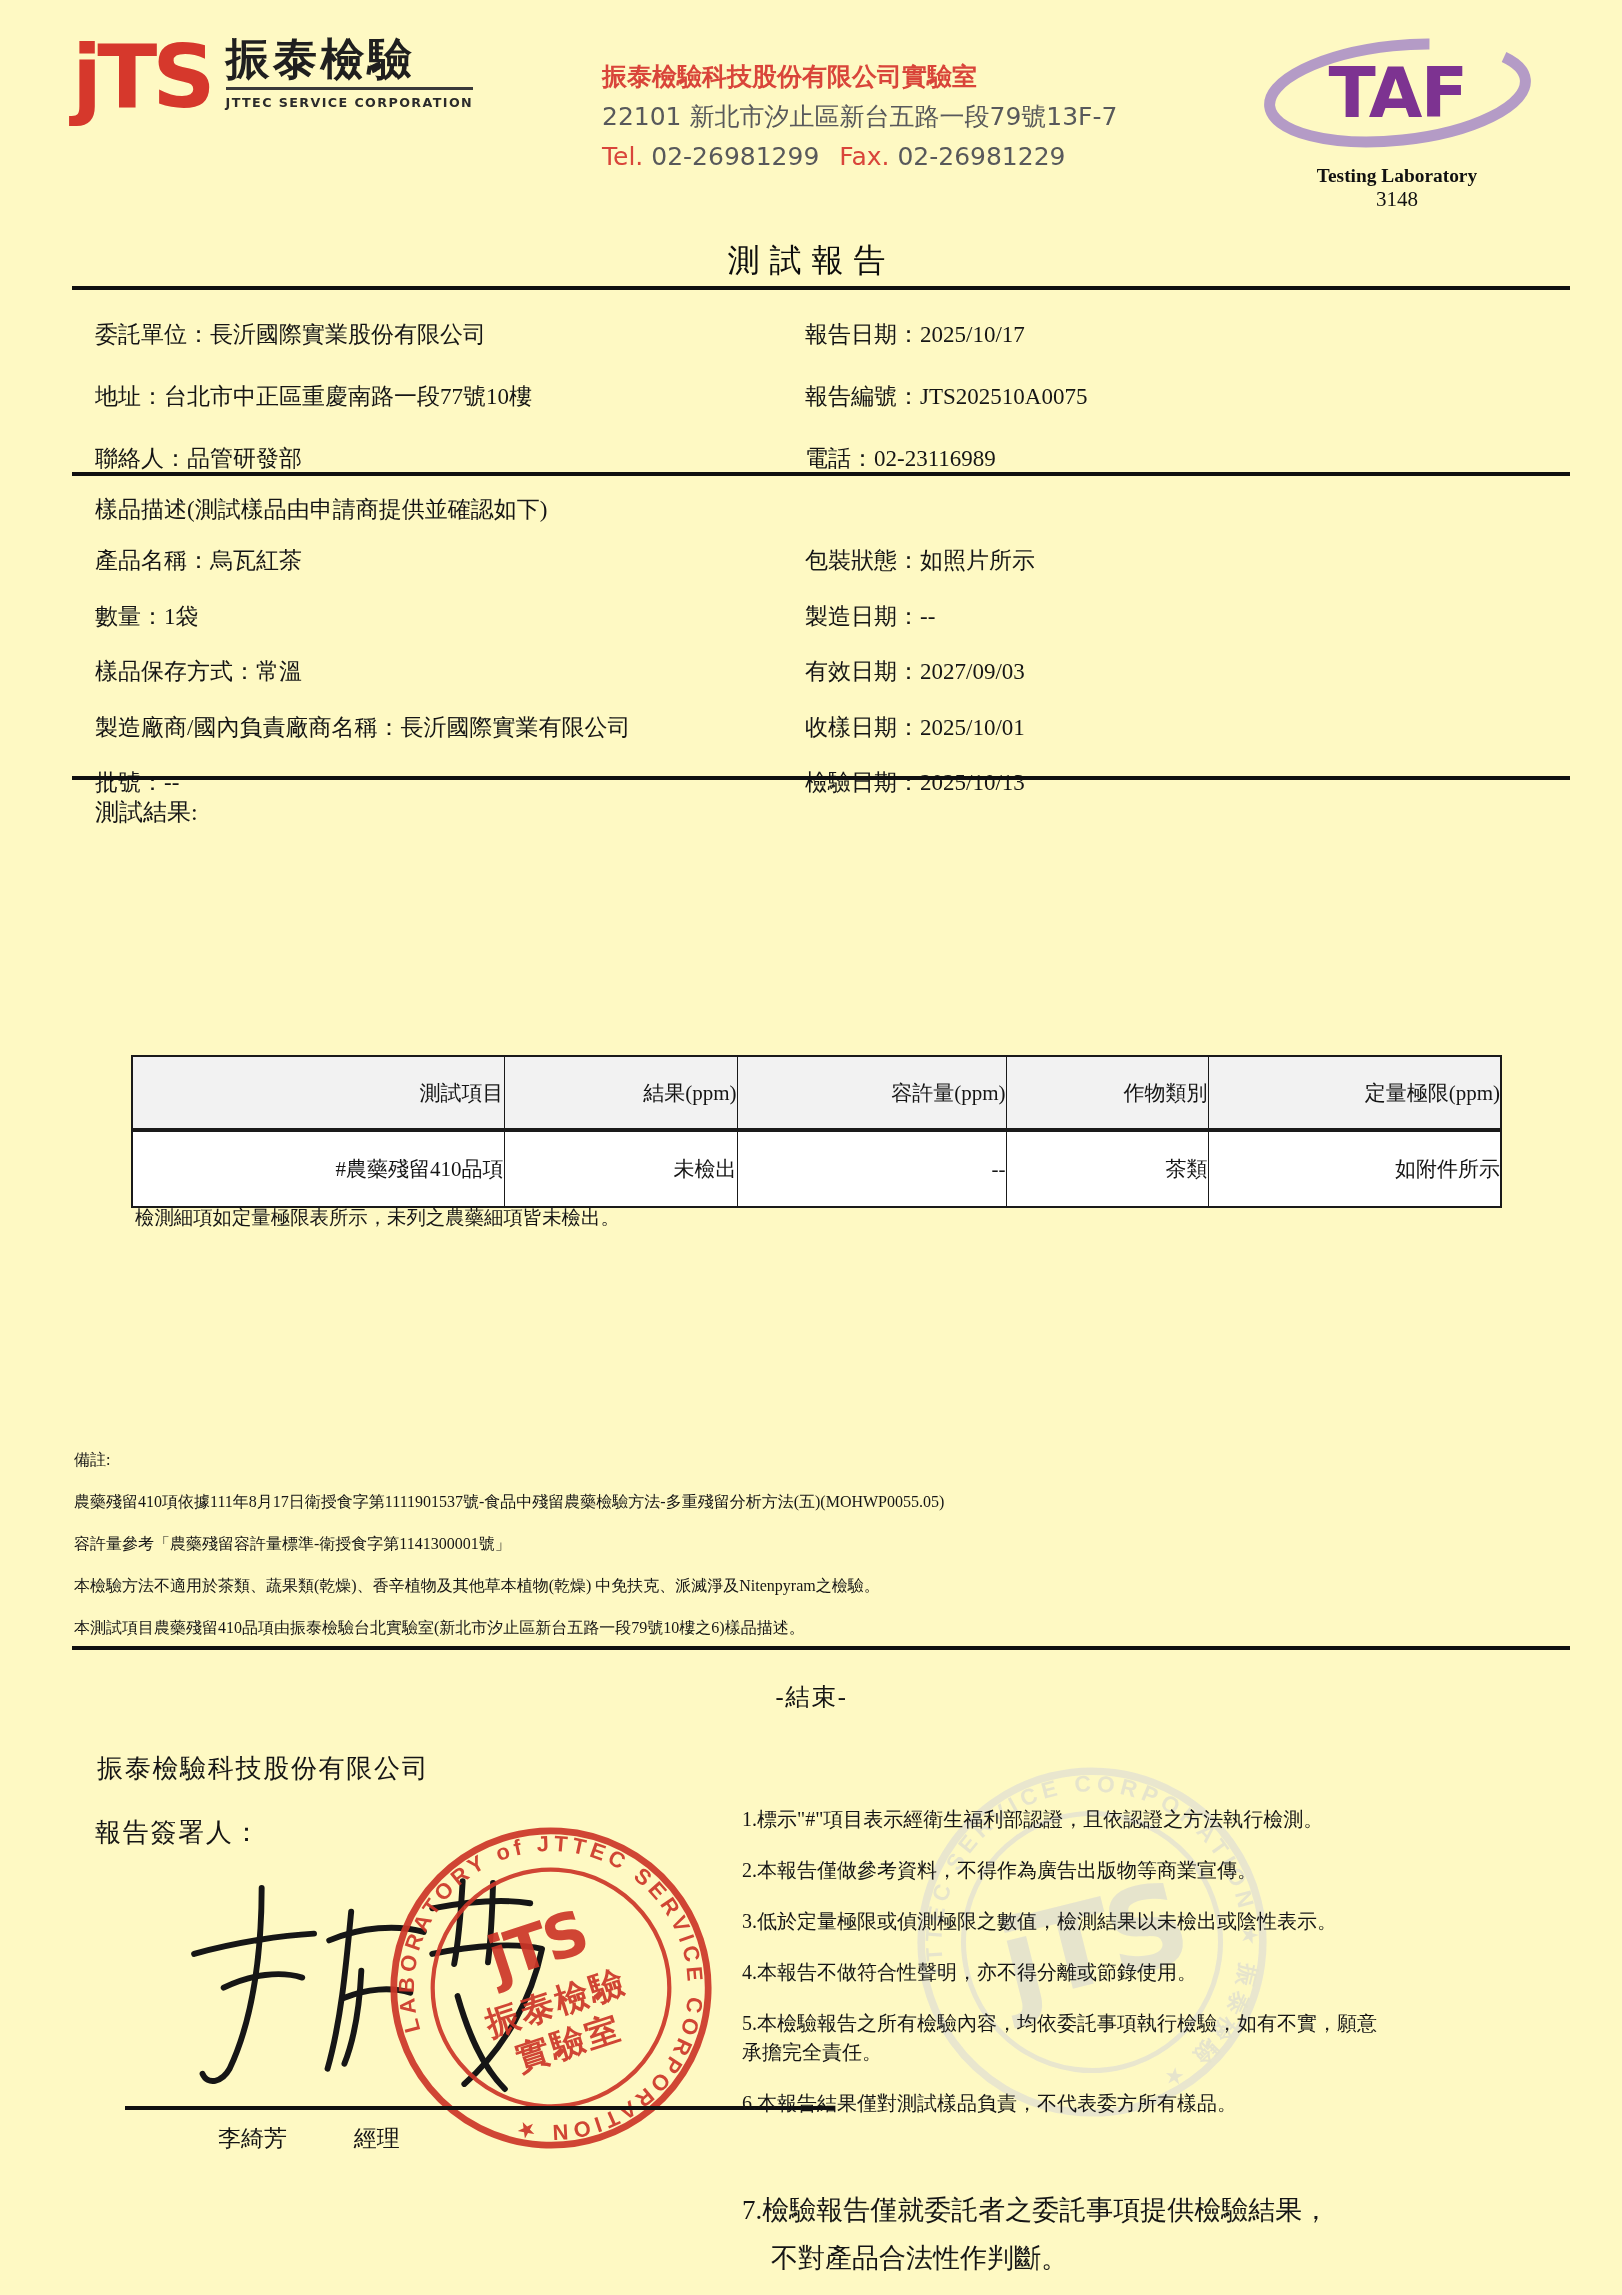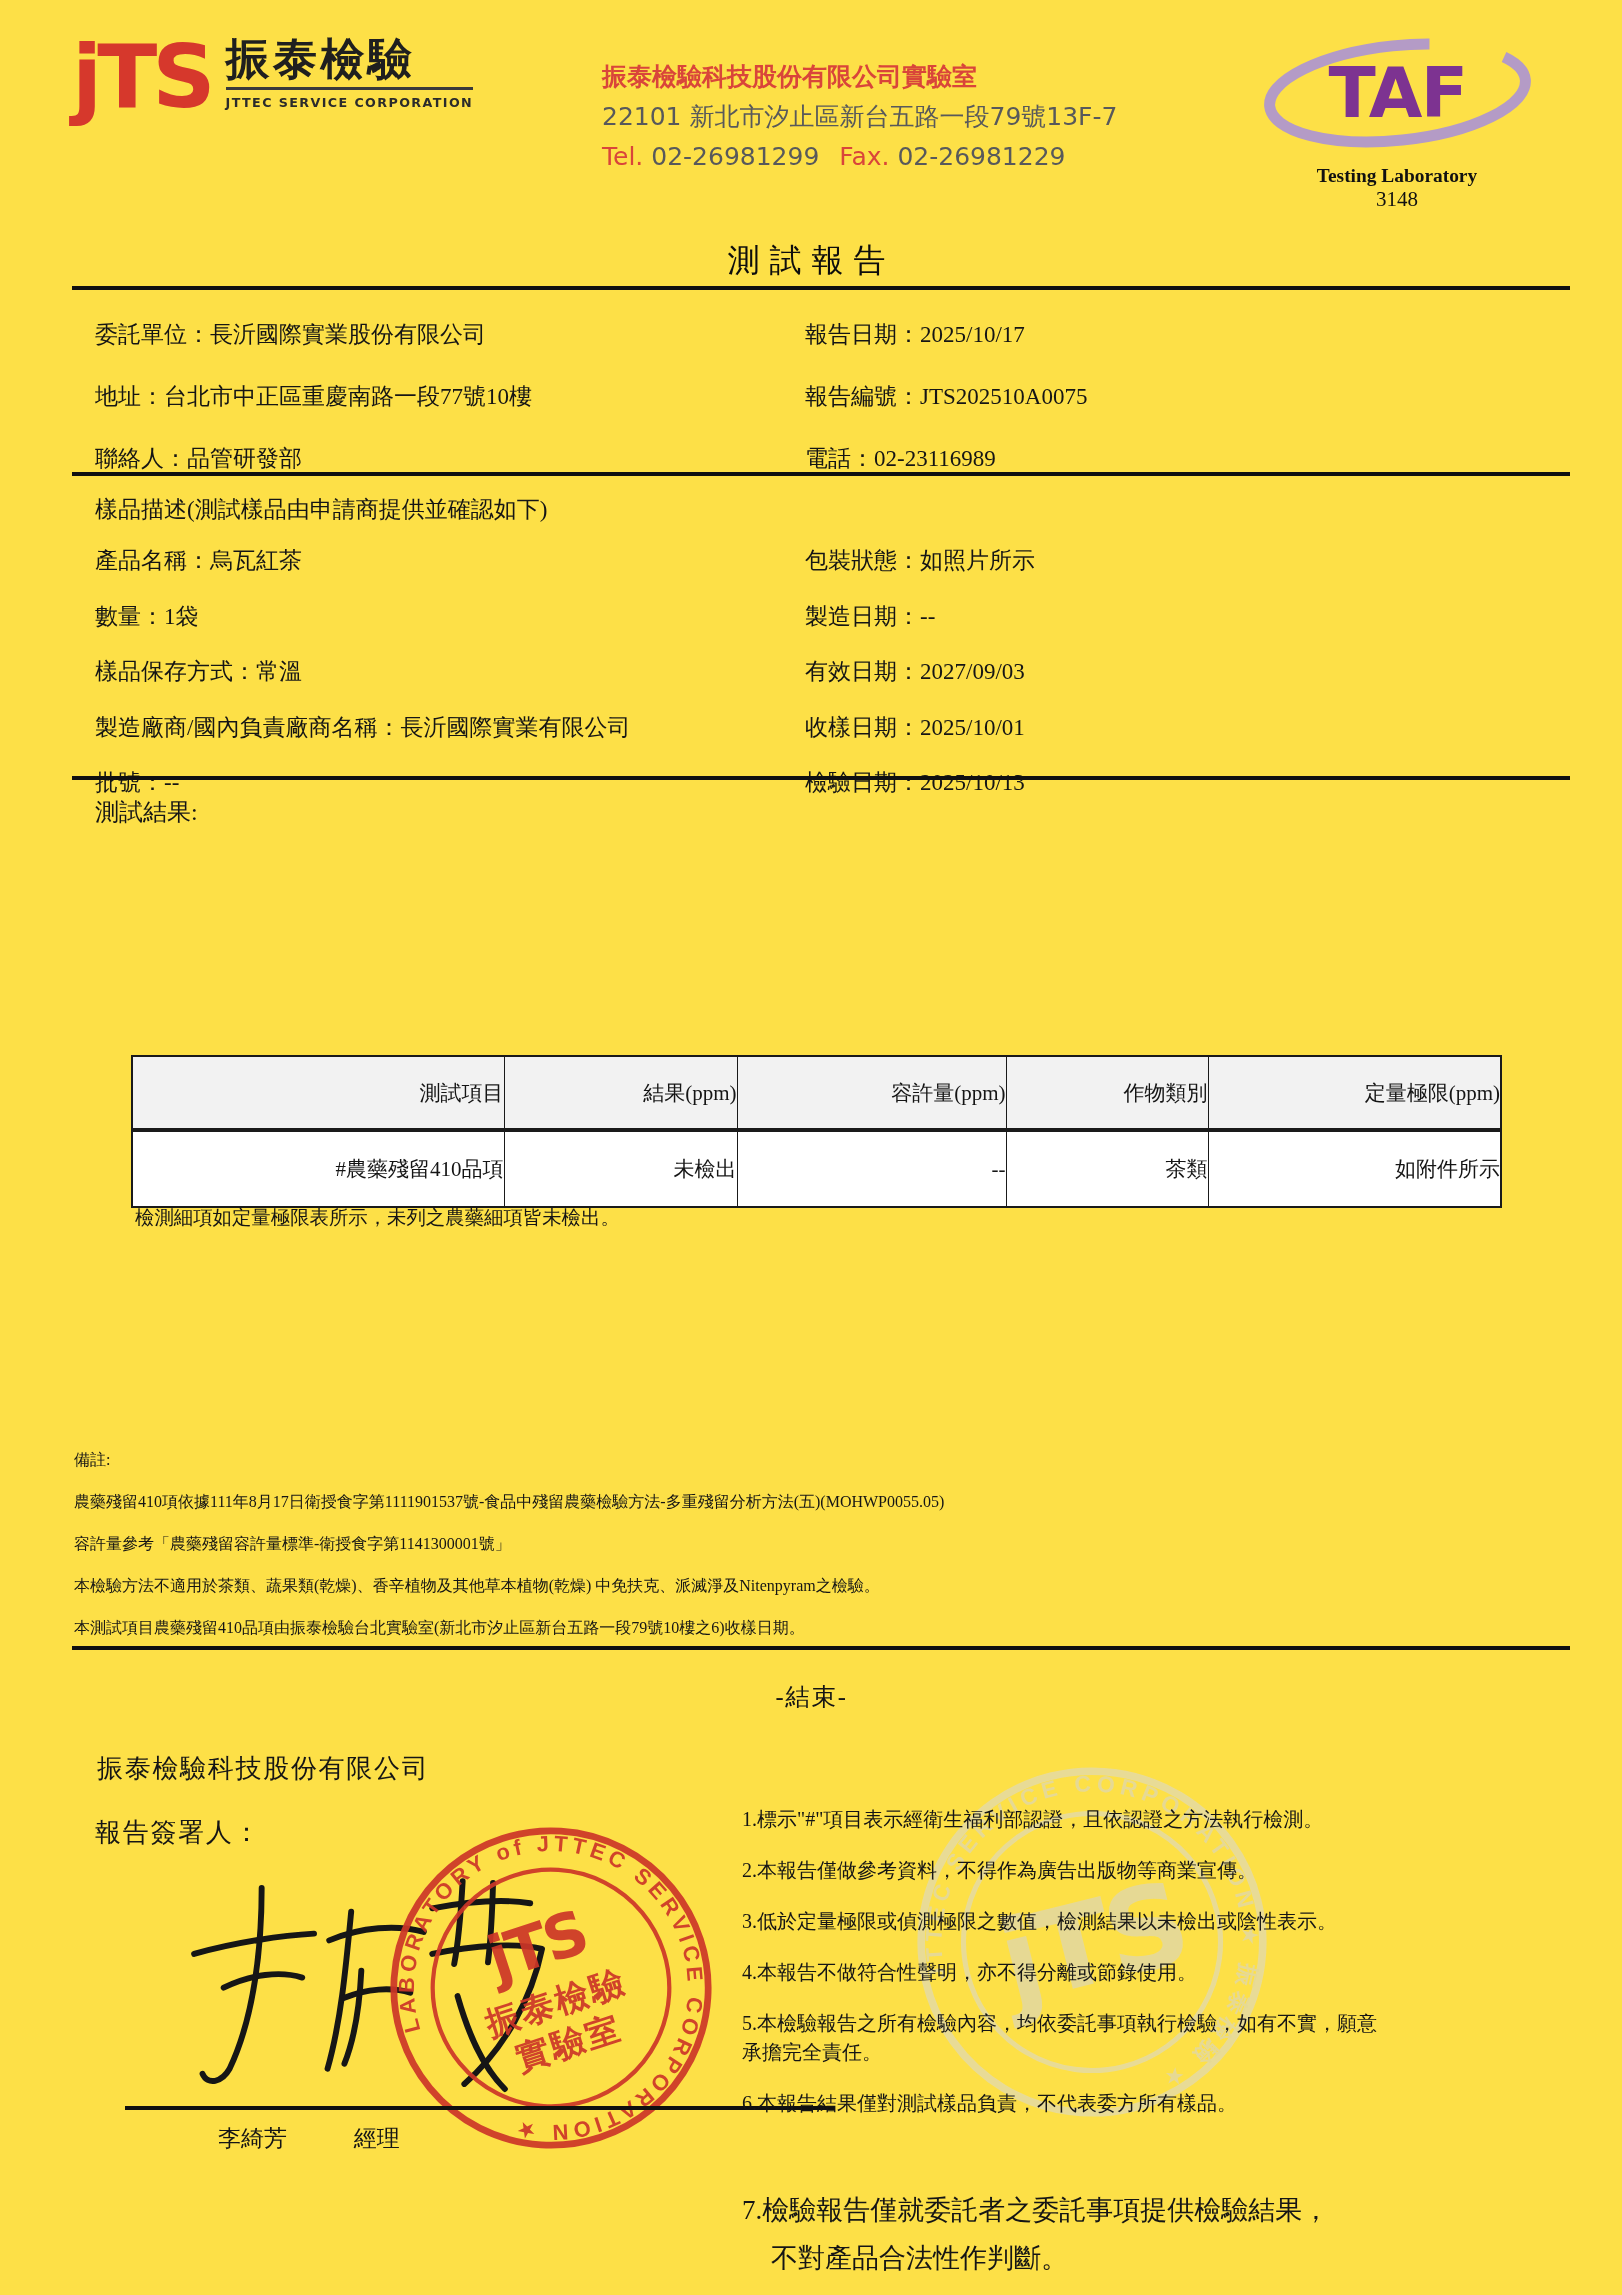--- a/index.html
+++ b/index.html
@@ -1,17 +1,17 @@
 <!DOCTYPE html>
 <html style="font-size:13.5px"><head>
 <meta charset="utf-8">
 <style>
   html,body{margin:0;padding:0;background:#888;}
   .page{
-    position:relative; width:1623px; height:2295px; background:#fde047;
+    position:relative; width:1623px; height:2295px; background:#fef9c3;
     font-family:"Liberation Serif","DejaVu Serif",serif; color:#151515;
     overflow:hidden; margin:0 auto;
   }
   
   .logo-block{position:absolute; left:72px; top:35px; display:flex; align-items:flex-start;}
   .jts-mark{
     font-family:"DejaVu Sans","Liberation Sans",sans-serif;
     font-weight:800; font-size:88px; line-height:.95; color:#d6382c; letter-spacing:-5px;
   }
   .logo-right{margin-left:15px; display:flex; flex-direction:column;}
@@ -173,21 +173,21 @@
     </tr>
   </tbody>
     </table>
   <div class="table-note">檢測細項如定量極限表所示，未列之農藥細項皆未檢出。</div>
 
   <div class="remarks">
     <div>備註:</div>
     <div>農藥殘留410項依據111年8月17日衛授食字第1111901537號-食品中殘留農藥檢驗方法-多重殘留分析方法(五)(MOHWP0055.05)</div>
     <div>容許量參考「農藥殘留容許量標準-衛授食字第1141300001號」</div>
     <div>本檢驗方法不適用於茶類、蔬果類(乾燥)、香辛植物及其他草本植物(乾燥) 中免扶克、派滅淨及Nitenpyram之檢驗。</div>
-    <div>本測試項目農藥殘留410品項由振泰檢驗台北實驗室(新北市汐止區新台五路一段79號10樓之6)收樣日期。</div>
+    <div>本測試項目農藥殘留410品項由振泰檢驗台北實驗室(新北市汐止區新台五路一段79號10樓之6)樣品描述。</div>
   </div>
   <div class="rule r4"></div>
 
   <div class="end-marker">-結束-</div>
 
   <div class="watermark">
     <svg width="372" height="372" viewBox="0 0 440 440">
       <defs>
         <path id="wmArc" d="M 42,220 A 178,178 0 1 1 398,220 A 178,178 0 1 1 42,220"></path>
       </defs>

